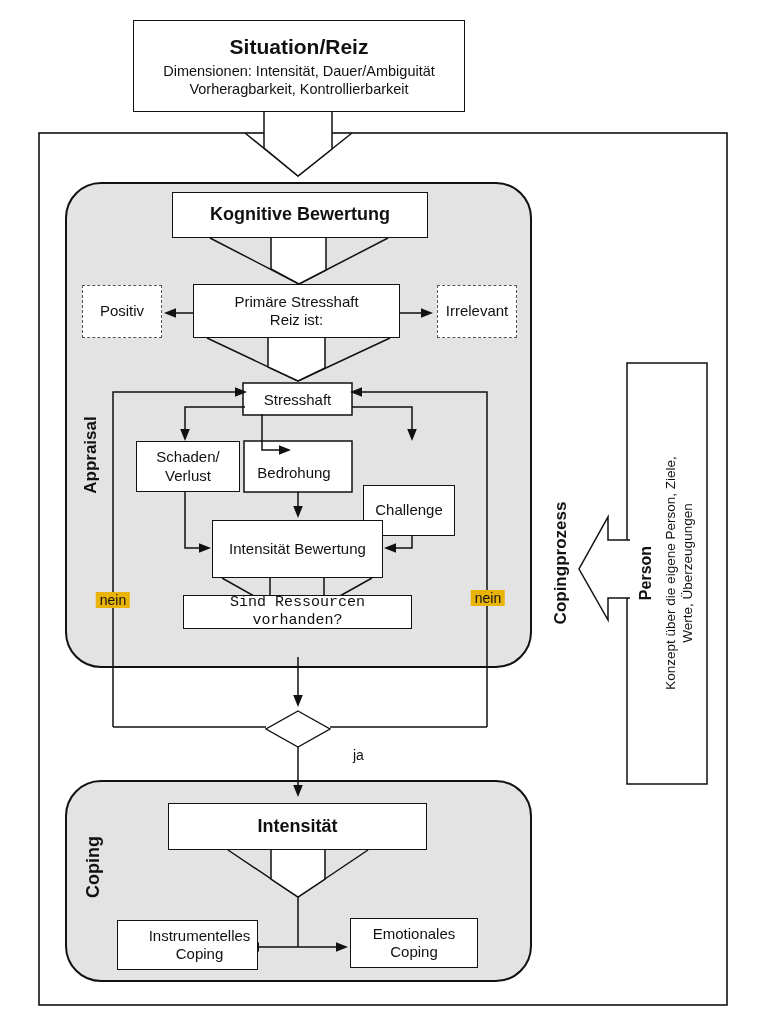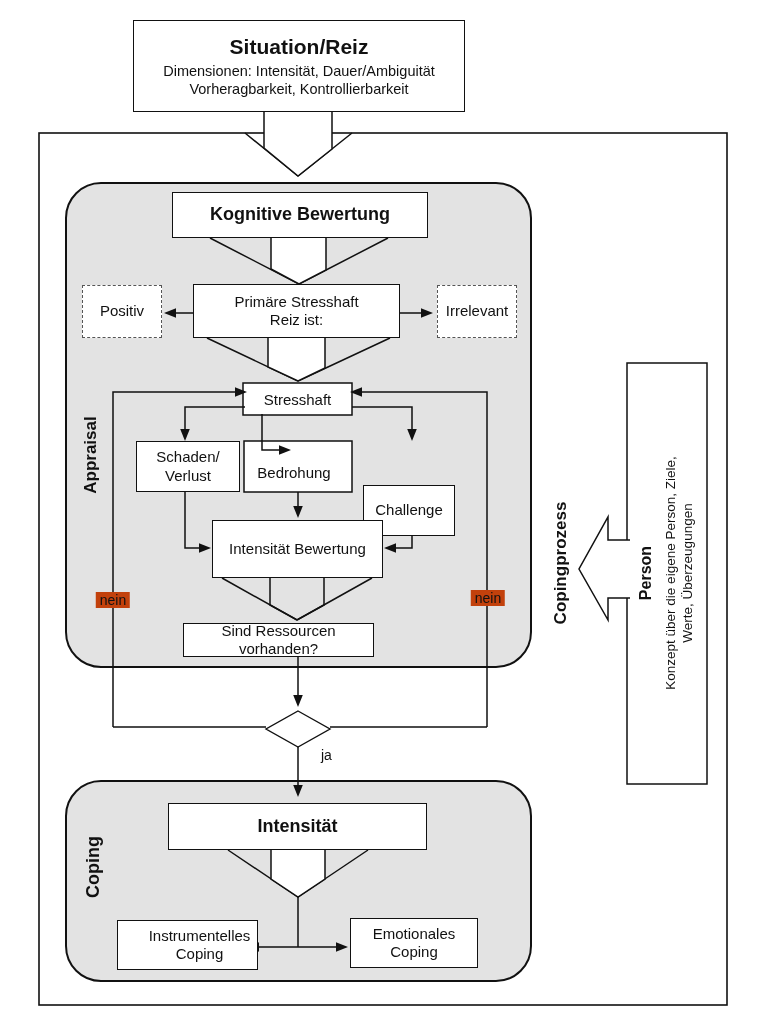--- a/index.html
+++ b/index.html
@@ -15,27 +15,27 @@
   .panel{z-index:1;}
   .txt{position:absolute;z-index:3;}
   .box{
     position:absolute;z-index:3;background:#fff;border:1.5px solid #111;
     display:flex;flex-direction:column;align-items:center;justify-content:center;
     text-align:center;line-height:1.22;
   }
   .dashed{border:1.4px dashed #555;background:#fff;}
   .b{font-weight:bold;}
   .fs19{font-size:21px;} .fs18{font-size:18px;justify-content:center;} .fs15{font-size:15px;}
-  .fs14{font-size:14px;}
+  .fs14{font-size:14px;margin-left:32px;}
   .vlabel{
     position:absolute;z-index:3;white-space:nowrap;
     transform:translate(-50%,-50%) rotate(-90deg);
   }
   .nein{
-    position:absolute;z-index:3;background:#c2410c;padding:0 4px;font-size:14px;
+    position:absolute;z-index:3;background:#eab308;padding:0 4px;font-size:14px;
     transform:translate(-50%,-50%);
   }
   .personText{text-align:center;line-height:1.25;}
   .personText .t{font-size:16px;font-weight:bold;margin-bottom:7px;}
   .personText .l{font-size:13.5px;}
 </style>
 </head>
 <body>
 
 <div id="stage">
@@ -163,21 +163,21 @@
     </div>
 
   <div class="box fs15" style="left:363px;top:441px;width:92px;height:51px;margin-top:44px;">
       <span>Challenge</span>
     </div>
 
   <div class="box fs15" style="left:212px;top:520px;width:171px;height:58px;">
       <span>Intensität Bewertung</span>
     </div>
 
-  <div class="box fs15" style="left:183px;top:623px;width:191px;height:34px;">
+  <div class="box fs15" style="left:183px;top:595px;width:229px;height:34px;font-family:Liberation Mono, monospace;">
       <span>Sind Ressourcen vorhanden?</span>
     </div>
 
   <div class="nein" style="left:113px;top:600px;">nein</div>
   <div class="nein" style="left:488px;top:598px;">nein</div>
 
   <div class="txt fs14" style="left:321px;top:747px;">ja</div>
 
   <div class="box b fs18" style="left:168px;top:803px;width:259px;height:47px;">
       <span>Intensität</span>

